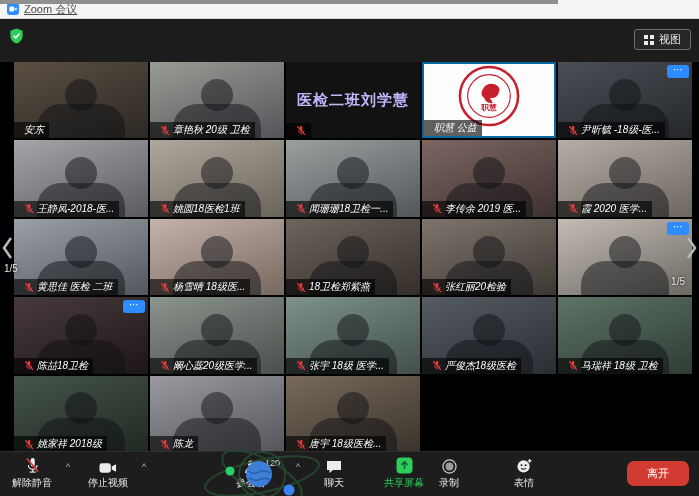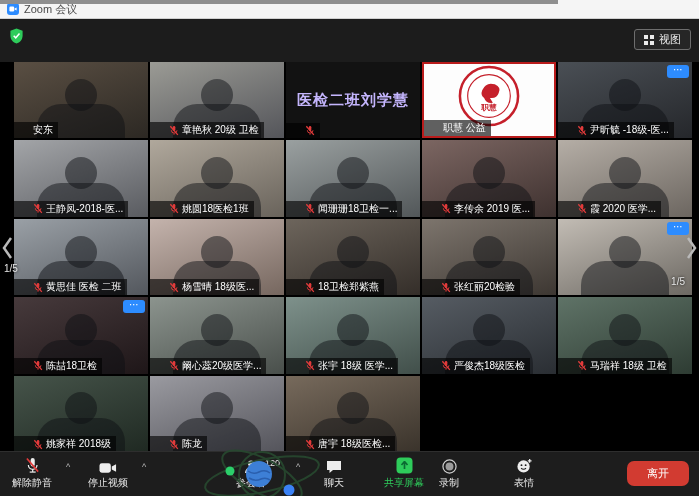--- a/index.html
+++ b/index.html
@@ -3,39 +3,39 @@
 <meta charset="utf-8">
 <style>
   html,body{margin:0;padding:0;background:#000;}
   body{width:699px;height:496px;overflow:hidden;font-family:"Liberation Sans","DejaVu Sans",sans-serif;}
   .window{position:relative;width:699px;height:496px;background:#000;}
 
   
   .titlebar{position:absolute;top:0;left:0;right:0;height:19px;background:#f5f5f5;border-bottom:1px solid #d0d0d0;display:flex;align-items:center;gap:5px;padding-left:7px;box-sizing:border-box;z-index:2;}
   .behind-strip{position:absolute;top:0;left:0;width:558px;height:4px;background:#8f8f8f;z-index:3;}
   .zoom-logo{width:12px;height:12px;border-radius:3px;background:#2d8cff;display:flex;align-items:center;justify-content:center;flex:none;}
-  .titlebar .title{font-size:11px;color:#4a4a4a;}
+  .titlebar .title{font-size:11px;color:#4a4a4a;text-decoration:underline;}
 
   
   .topbar{position:absolute;top:19px;left:0;right:0;height:43px;background:#1c1c1c;z-index:1;}
   .shield{position:absolute;left:9px;top:9px;}
   .view-btn{position:absolute;right:8px;top:10px;display:flex;align-items:center;gap:5px;color:#ececec;font-size:11px;border:1px solid #6e6e6e;border-radius:3px;padding:2px 9px;background:#262626;cursor:pointer;}
 
   
   .grid{position:absolute;left:14px;top:62px;width:678px;height:390px;display:grid;grid-template-columns:repeat(5,1fr);grid-template-rows:repeat(5,1fr);gap:2px;}
   .tile{position:relative;background:linear-gradient(160deg,var(--bg1,#444),var(--bg2,#222));overflow:hidden;box-sizing:border-box;}
-  .tile.active{border:2px solid #b91c1c;}
+  .tile.active{border:2px solid #0369a1;}
   .person{position:absolute;inset:0;}
   .person::before{content:"";position:absolute;left:50%;top:22%;width:32px;height:32px;margin-left:-16px;border-radius:50%;background:rgba(12,14,18,.48);}
   .person::after{content:"";position:absolute;left:50%;bottom:-8px;width:88px;height:42px;margin-left:-44px;border-radius:24px 24px 0 0;background:rgba(12,14,18,.48);}
   .text-tile{background:#121212;}
   .center-text{position:absolute;inset:0;display:flex;align-items:center;justify-content:center;color:#c4b5fd;font-size:15px;font-weight:bold;letter-spacing:1px;}
   .logo-tile{background:#fdfdfd;}
   .seal{position:absolute;left:50%;top:47%;transform:translate(-50%,-50%);}
-  .nameplate{position:absolute;left:0;bottom:0;display:flex;align-items:center;gap:3px;background:rgba(0,0,0,.62);color:#fff;font-size:10px;line-height:12px;padding:2px 5px 2px 19px;max-width:96%;white-space:nowrap;overflow:hidden;z-index:2;}
+  .nameplate{position:absolute;left:0;bottom:0;display:flex;align-items:center;gap:3px;background:rgba(0,0,0,.62);color:#fff;font-size:10px;line-height:12px;padding:2px 5px 2px 10px;max-width:96%;white-space:nowrap;overflow:hidden;z-index:2;font-style:italic;}
   .nameplate svg{flex:none;}
   .more{position:absolute;top:3px;right:3px;width:22px;height:13px;background:#2d8cff;border-radius:3px;color:#fff;font-size:10px;line-height:10px;text-align:center;cursor:pointer;z-index:2;}
 
   
   .nav-arrow{position:absolute;top:228px;width:14px;height:40px;display:flex;align-items:center;justify-content:center;color:#b9b9b9;cursor:pointer;z-index:4;}
   .nav-left{left:0;} .nav-right{right:0;}
   .page-ind{position:absolute;color:#e6e6e6;font-size:10px;z-index:4;text-shadow:0 0 3px #000;}
   .page-left{left:4px;top:263px;}
   .page-right{right:14px;top:276px;}
 

